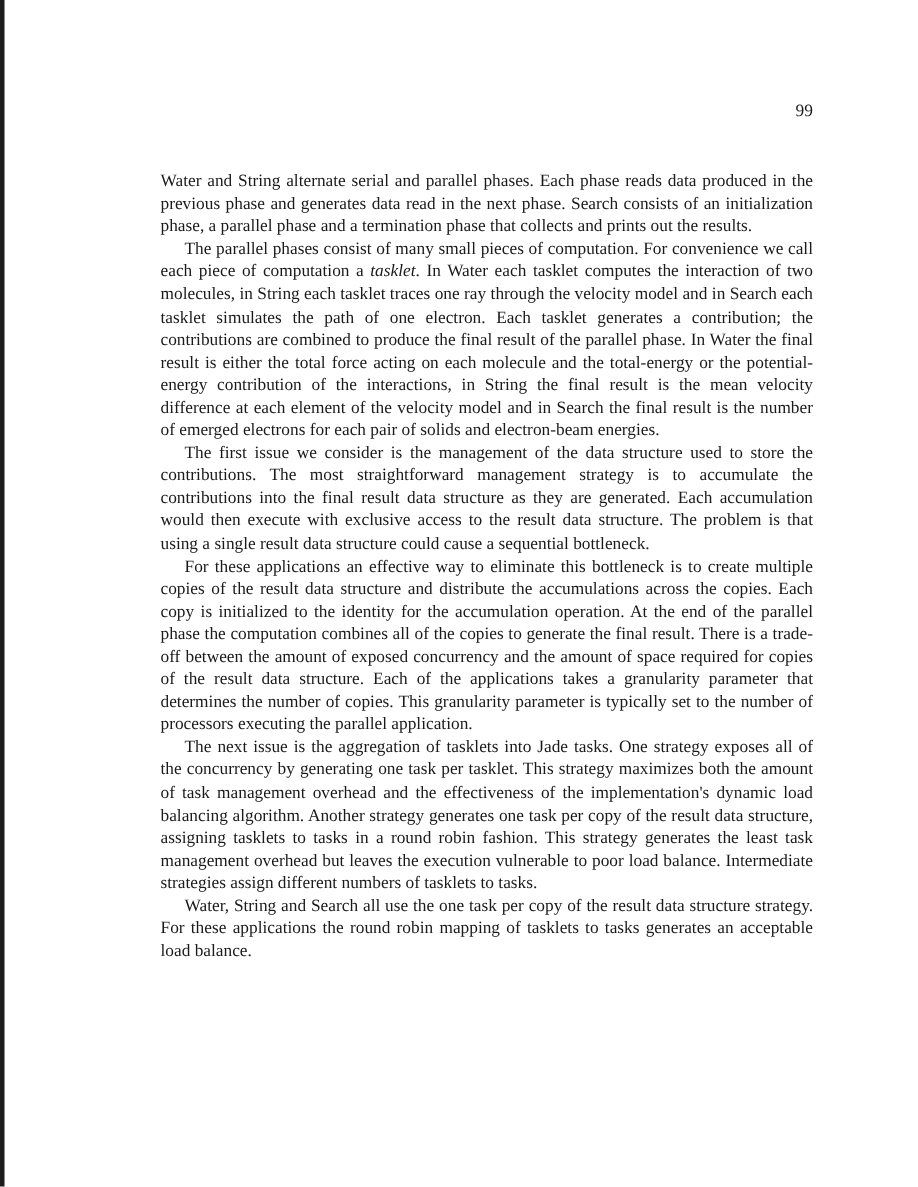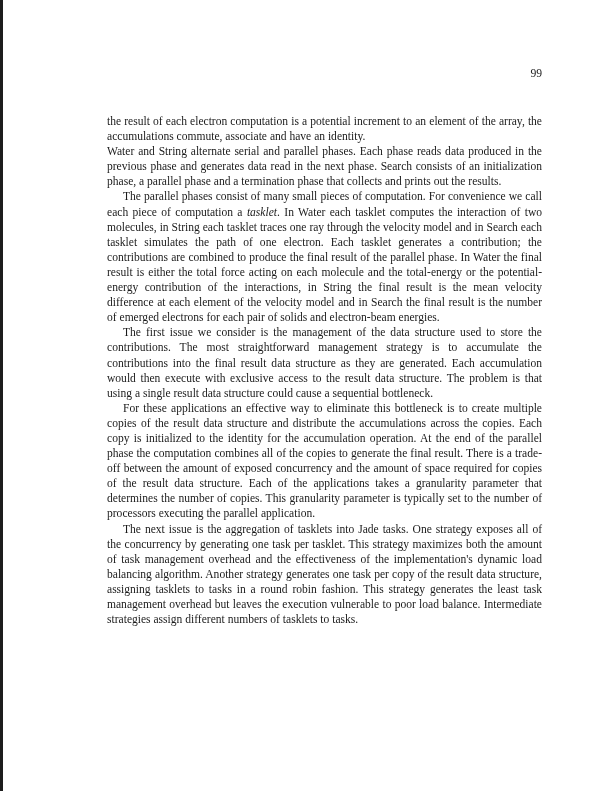--- a/index.html
+++ b/index.html
@@ -57,21 +57,21 @@
 </head>
 <body>
 
 <div class="binding"></div>
 
 <div class="running-head">
   <span class="pageno">99</span>
 </div>
 
 <div class="text-block">
-  <p class="noindent">the result of each electron computation is a potential increment to an element of the array, the accumulations commute, associate and have an identity.</p>
 
 
   <p class="noindent">Water and String alternate serial and parallel phases.  Each phase reads data produced in the previous phase and generates data read in the next phase.  Search consists of an initialization phase, a parallel phase and a termination phase that collects and prints out the results.</p>
   <p><span>The parallel phases consist of many small pieces of computation.  For convenience we call each piece of computation a </span><em>tasklet</em><span>.  In Water each tasklet computes the interaction of two molecules, in String each tasklet traces one ray through the velocity model and in Search each tasklet simulates the path of one electron.  Each tasklet generates a contribution; the contributions are combined to produce the final result of the parallel phase.  In Water the final result is either the total force acting on each molecule and the total-energy or the potential-energy contribution of the interactions, in String the final result is the mean velocity difference at each element of the velocity model and in Search the final result is the number of emerged electrons for each pair of solids and electron-beam energies.</span></p>
   <p>The first issue we consider is the management of the data structure used to store the contributions.  The most straightforward management strategy is to accumulate the contributions into the final result data structure as they are generated.  Each accumulation would then execute with exclusive access to the result data structure.  The problem is that using a single result data structure could cause a sequential bottleneck.</p>
   <p>For these applications an effective way to eliminate this bottleneck is to create multiple copies of the result data structure and distribute the accumulations across the copies.  Each copy is initialized to the identity for the accumulation operation.  At the end of the parallel phase the computation combines all of the copies to generate the final result.  There is a trade-off between the amount of exposed concurrency and the amount of space required for copies of the result data structure.  Each of the applications takes a granularity parameter that determines the number of copies.  This granularity parameter is typically set to the number of processors executing the parallel application.</p>
   <p>The next issue is the aggregation of tasklets into Jade tasks.  One strategy exposes all of the concurrency by generating one task per tasklet.  This strategy maximizes both the amount of task management overhead and the effectiveness of the implementation's dynamic load balancing algorithm.  Another strategy generates one task per copy of the result data structure, assigning tasklets to tasks in a round robin fashion.  This strategy generates the least task management overhead but leaves the execution vulnerable to poor load balance.  Intermediate strategies assign different numbers of tasklets to tasks.</p>
+  <p>Water, String and Search all use the one task per copy of the result data structure strategy. For these applications the round robin mapping of tasklets to tasks generates an acceptable load balance.</p>
 </div>
 
 </body></html>

